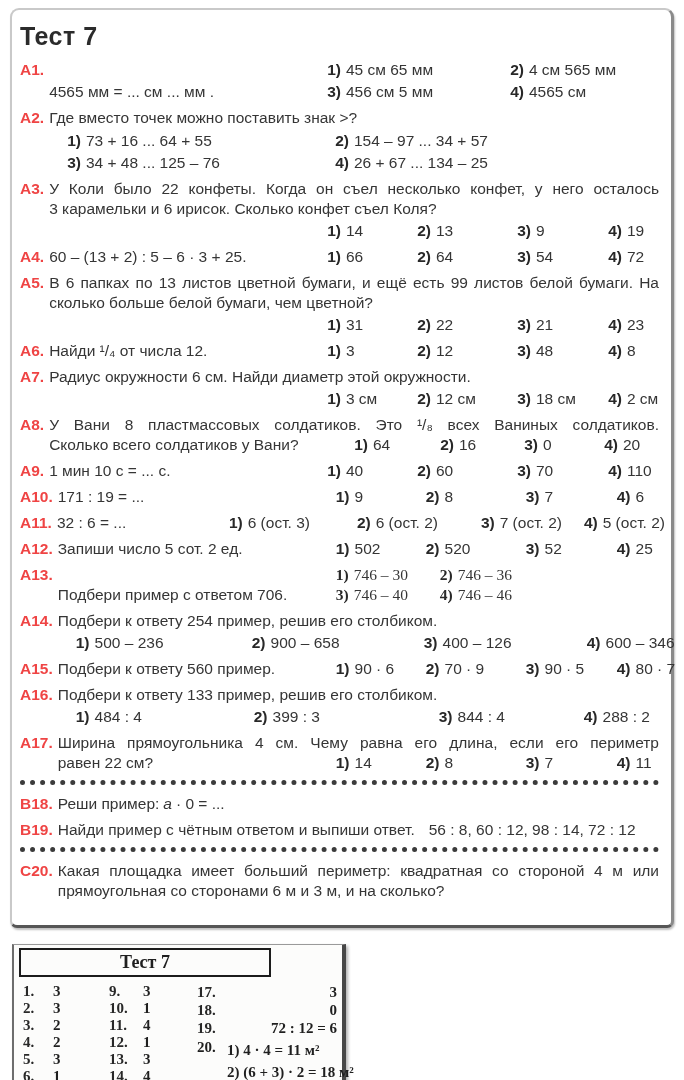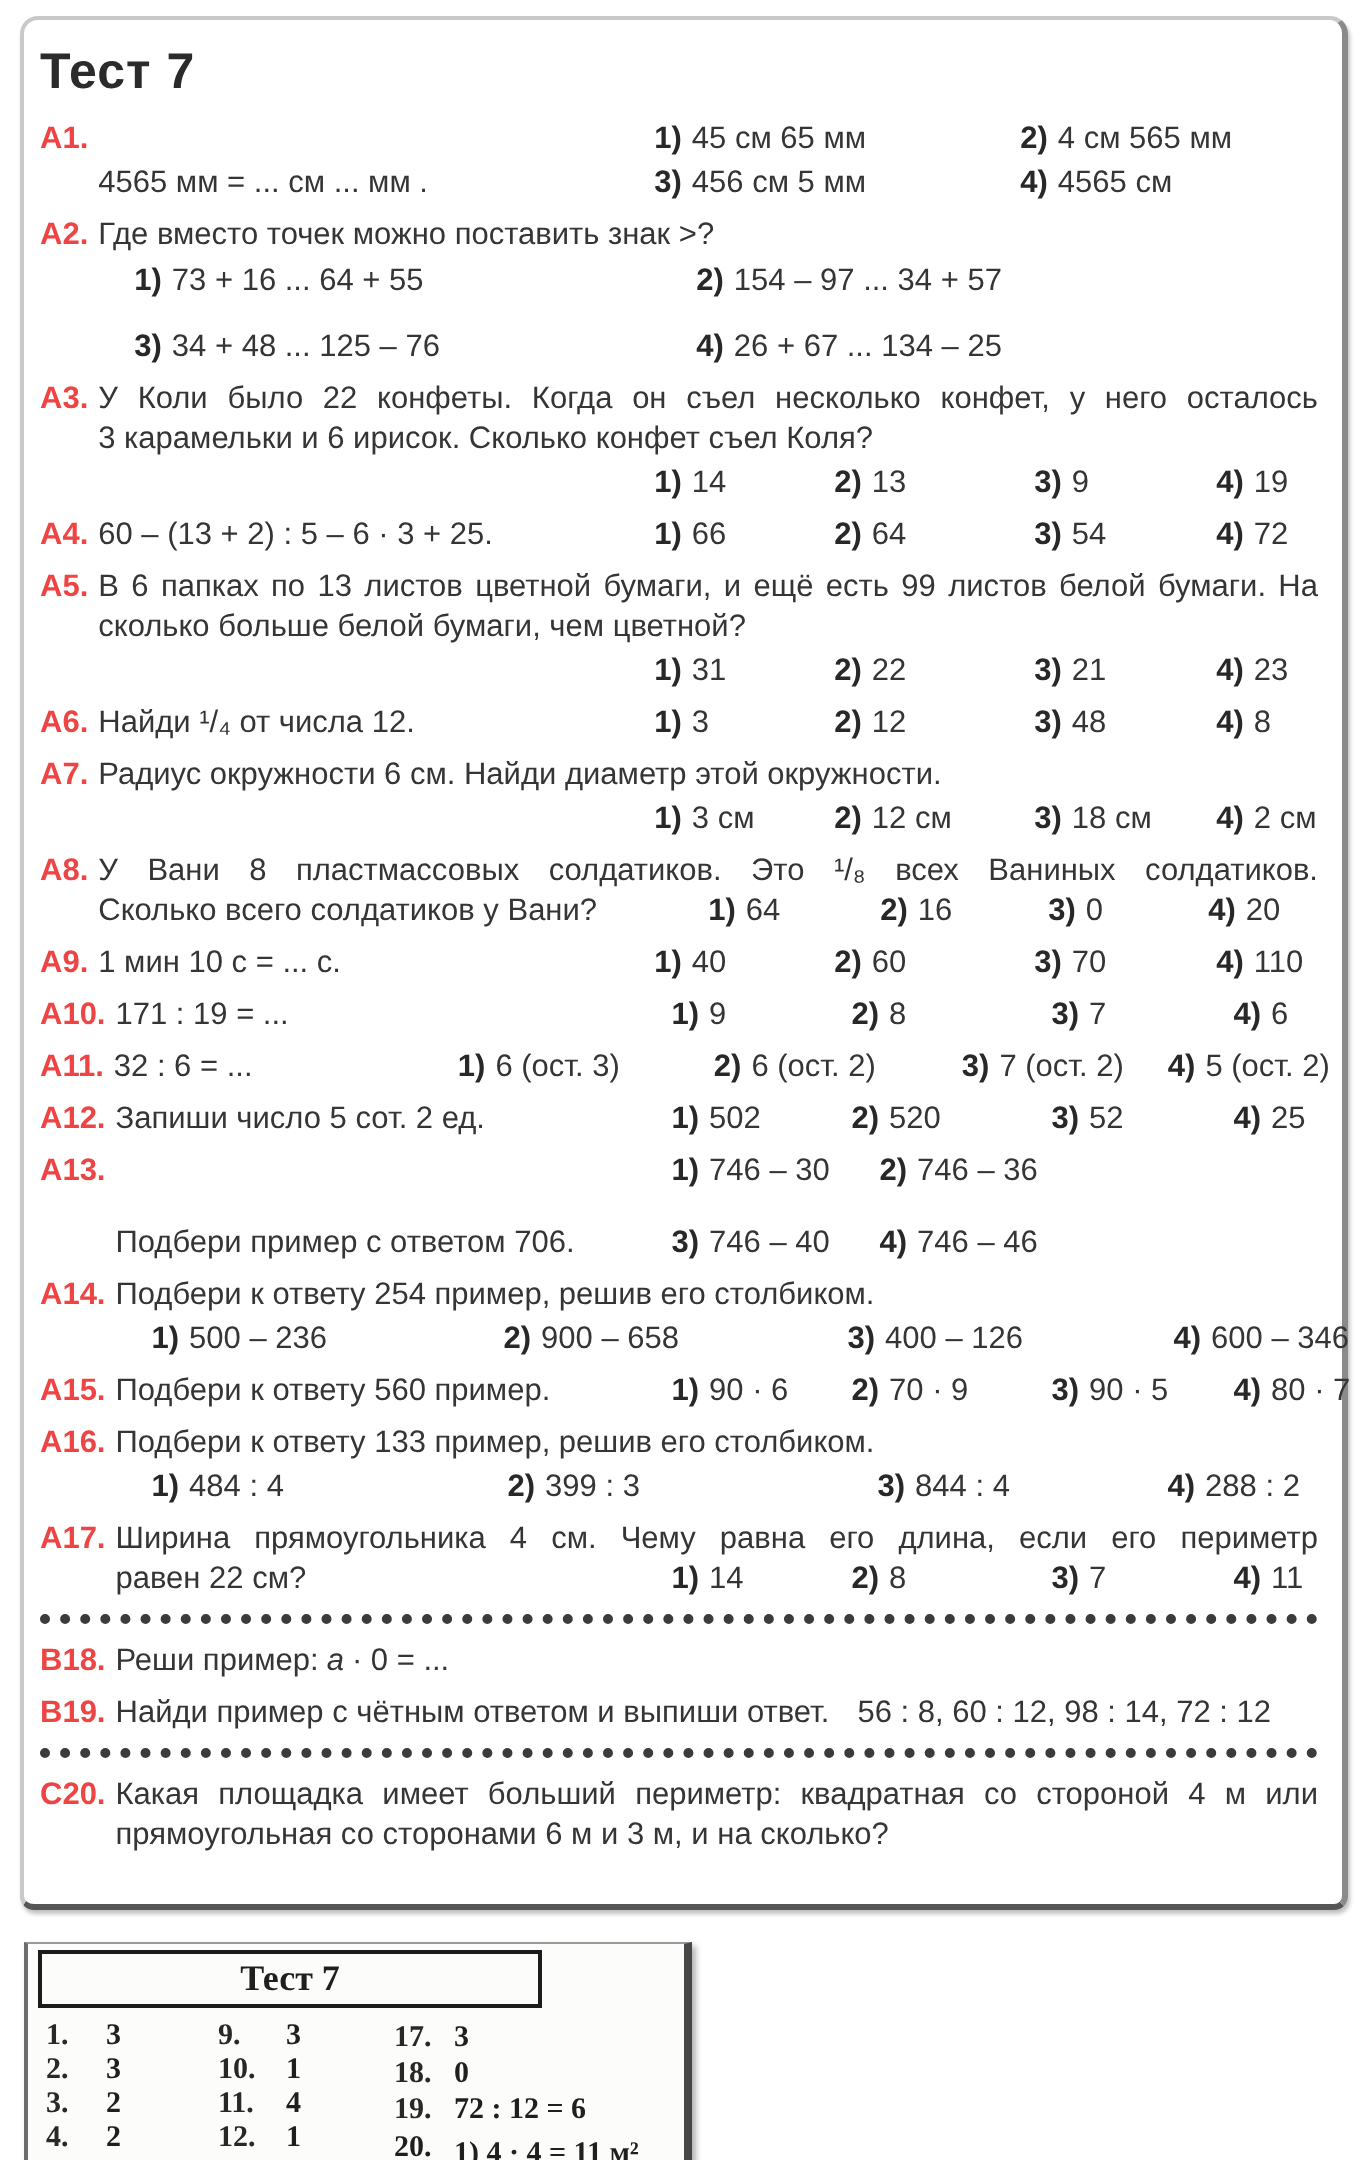--- a/index.html
+++ b/index.html
@@ -41,22 +41,22 @@
   .jl { text-align: justify; text-align-last: justify; }
 
   .opts { min-width:0; }
   .opt  { white-space:nowrap; }
   .opt b { font-weight:700; color:#282828; margin-right:5px; }
 
   .g4      { flex:1; display:grid; grid-template-columns: 90px 100px 91px auto; }
   .g4.tight{ grid-template-columns: 86px 84px 80px auto; }
   .gA11    { flex:1; display:grid; grid-template-columns: 128px 124px 103px auto; }
   .g2x2r   { flex:1; display:grid; grid-template-columns: 183px auto; row-gap: 2px; }
-  .g2x2i   { display:grid; grid-template-columns: 268px auto; row-gap: 2px; padding-left: 18px; margin-top: 3px; gap: 13px; }
-  .gPairs  { flex:1; display:grid; grid-template-columns: 104px auto; row-gap: 16px; }
+  .g2x2i   { display:grid; grid-template-columns: 268px auto; row-gap: 2px; padding-left: 18px; margin-top: 3px; }
+  .gPairs  { flex:1; display:grid; grid-template-columns: 104px auto; row-gap: 0; font-family: Liberation Serif, serif; }
   .optrow4 { margin-left: 278px; display:grid; grid-template-columns: 90px 100px 91px auto; margin-top: 2px; }
   .gSp14   { display:grid; grid-template-columns: 176px 172px 163px auto; padding-left: 18px; margin-top: 2px; }
   .gSp16   { display:grid; grid-template-columns: 178px 185px 145px auto; padding-left: 18px; margin-top: 2px; }
 
   .dots {
     height: 0;
     border-top: 5px dotted #3b3b3b;
     margin: 7px 0 9px 0;
   }
 
@@ -88,21 +88,21 @@
     padding: 1px 0 2px 0;
     margin: 0 0 6px 0;
   }
   .ak-cols { display:flex; padding-left: 4px; }
   .ak-col .opt { display:flex; line-height: 17px; }
   .ak-c1 { width: 86px; }
   .ak-c2 { width: 88px; }
   .ak-c1 .opt b { width: 30px; margin:0; font-weight:700; }
   .ak-c2 .opt b { width: 34px; margin:0; }
   .ak-col3 { flex:1; min-width:0; }
-  .ak-c3 .opt { display:flex; line-height: 18px; }
+  .ak-c3 .opt { display:flex; line-height: 18px; justify-content: space-between; }
   .ak-c3 .opt b { width: 30px; margin:0; }
   .ak20row { display:flex; margin-top: 2px; }
   .ak20row > b { width: 30px; flex-shrink:0; }
   .ak20items > div { line-height: 22px; white-space: nowrap; }
 </style>
 </head>
 <body>
 
 <div class="testbox">
   <div class="title">Тест 7</div>

